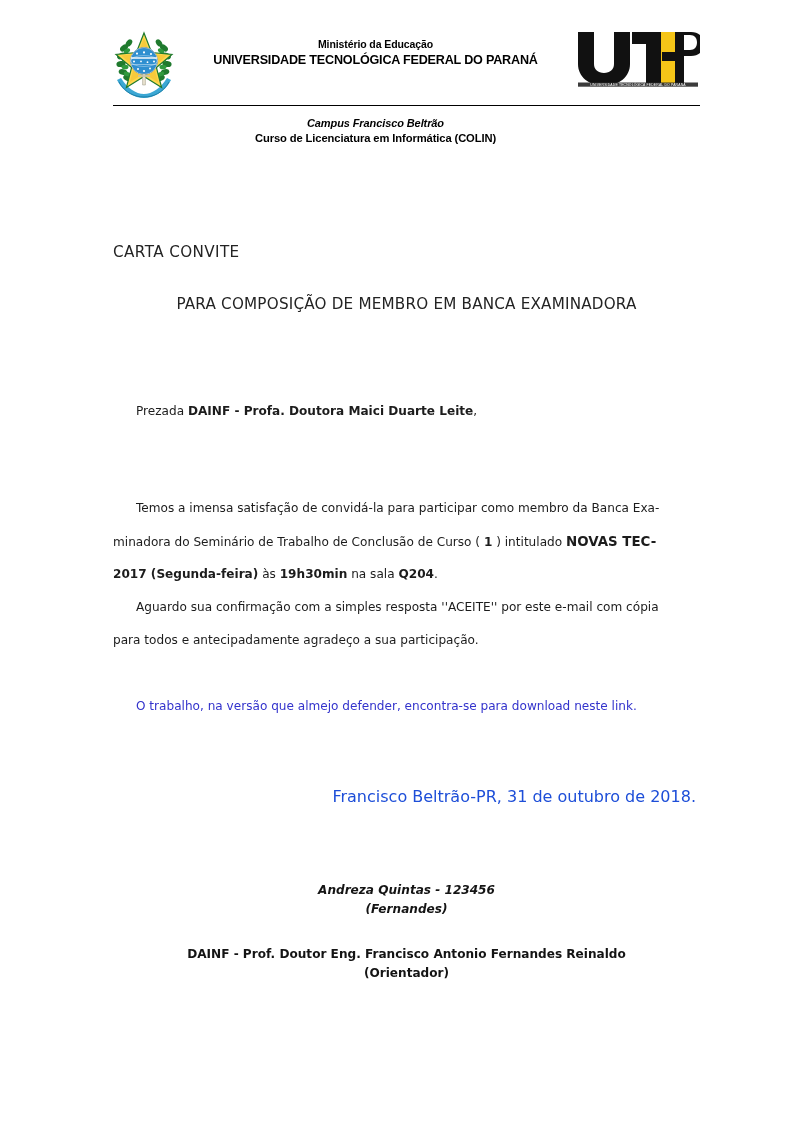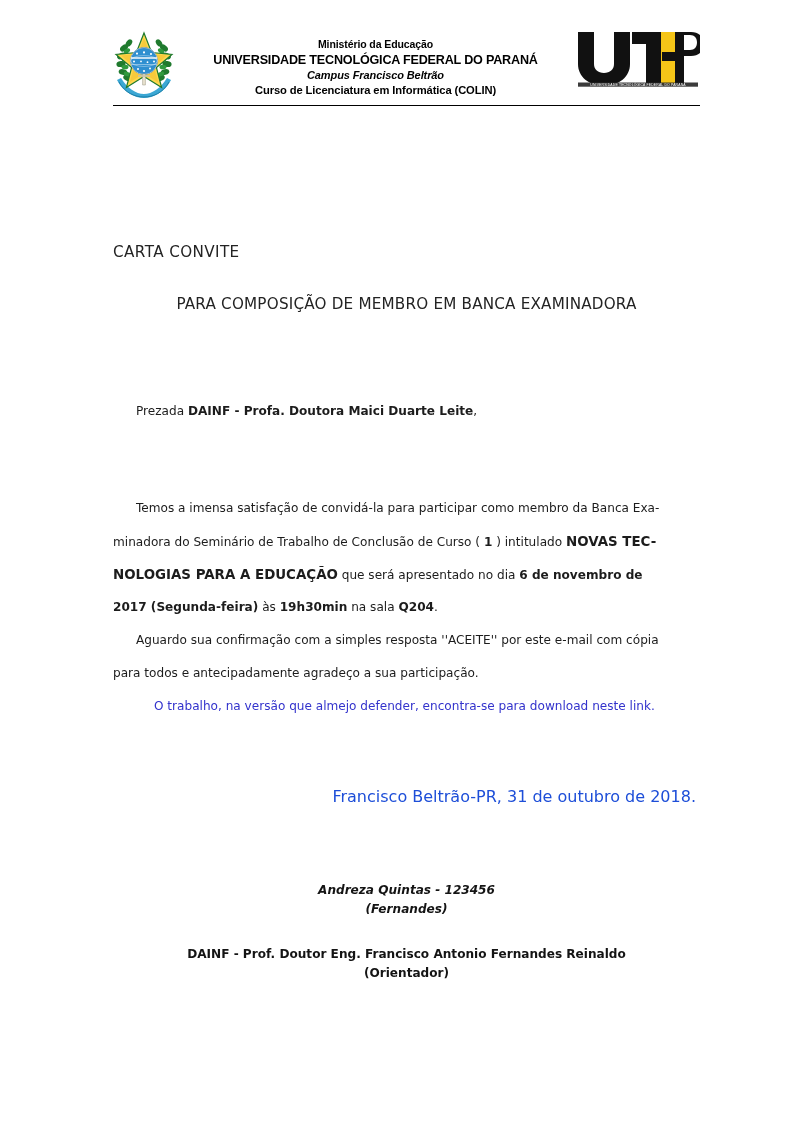--- a/index.html
+++ b/index.html
@@ -51,21 +51,21 @@
     line-height: 1.32;
   }
   .ht-line {
     font-family: "Liberation Sans", sans-serif;
     font-weight: bold;
     color: #000000;
     letter-spacing: -0.1px;
   }
   .ht-1 { font-size: 10.5px; }
   .ht-2 { font-size: 12.6px; letter-spacing: -0.2px; }
-  .ht-3 { font-size: 11px; font-style: italic; }
+  .ht-3 { font-size: 11px; font-style: italic; margin-top: 48px; }
   .ht-4 { font-size: 11.2px; }
 
   .utfpr-wrap {
     flex: 0 0 124px;
     width: 124px;
     padding-top: 2px;
   }
   .utfpr-wrap svg { display: block; }
 
   .header-rule {
@@ -130,21 +130,20 @@
   .big { font-size: 13.4px; }
 
   .link-line {
     position: absolute;
     left: 136px;
     top: 699px;
     width: 564px;
     font-size: 12.1px;
     color: #3333cc;
     white-space: nowrap;
-    margin-left: 18px;
   }
 
   
   .date-line {
     position: absolute;
     left: 113px;
     top: 787px;
     width: 583px;
     text-align: right;
     font-size: 16px;
@@ -280,21 +279,20 @@
   <div class="salutation"><span>Prezada </span><b>DAINF - Profa. Doutora Maici Duarte Leite</b><span>,</span></div>
 
   <div class="body-block">
 
     <div class="bline indent">
       <span>Temos a imensa satisfação de convidá-la para participar como membro da Banca Exa-</span>
     </div>
 
     <div class="bline"><span>minadora do Seminário de Trabalho de Conclusão de Curso ( </span><b>1</b><span> ) intitulado </span><b class="big">NOVAS TEC-</b></div>
 
-    <div class="bline"><b class="big">NOLOGIAS PARA A EDUCAÇÃO</b><span> que será apresentado no dia </span><b>6 de novembro de</b></div>
 
     <div class="bline"><b>2017 (Segunda-feira)</b><span> às </span><b>19h30min</b><span> na sala </span><b>Q204</b><span>.</span></div>
 
     <div class="bline indent">
       <span>Aguardo sua confirmação com a simples resposta ''ACEITE'' por este e-mail com cópia</span>
     </div>
 
     <div class="bline">
       <span>para todos e antecipadamente agradeço a sua participação.</span>
     </div>

